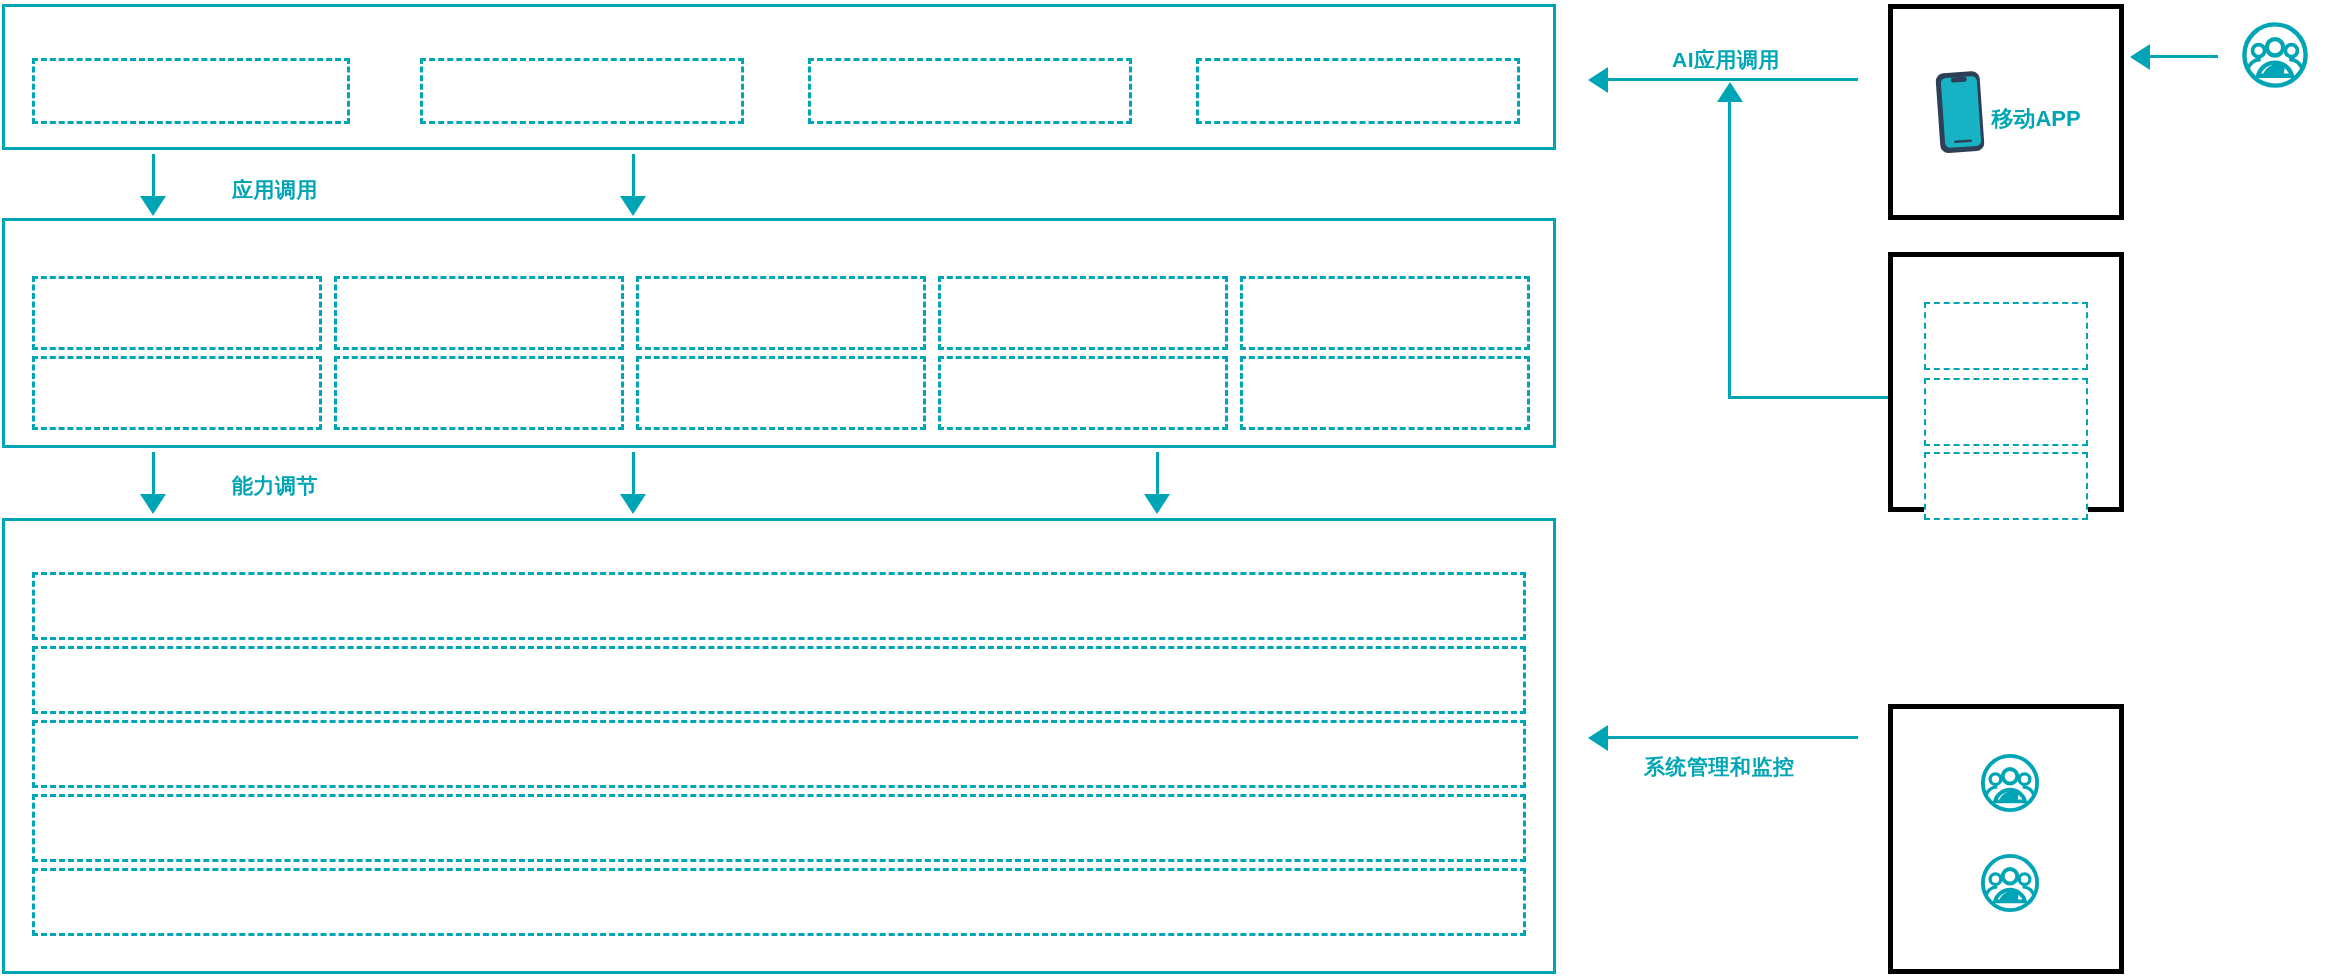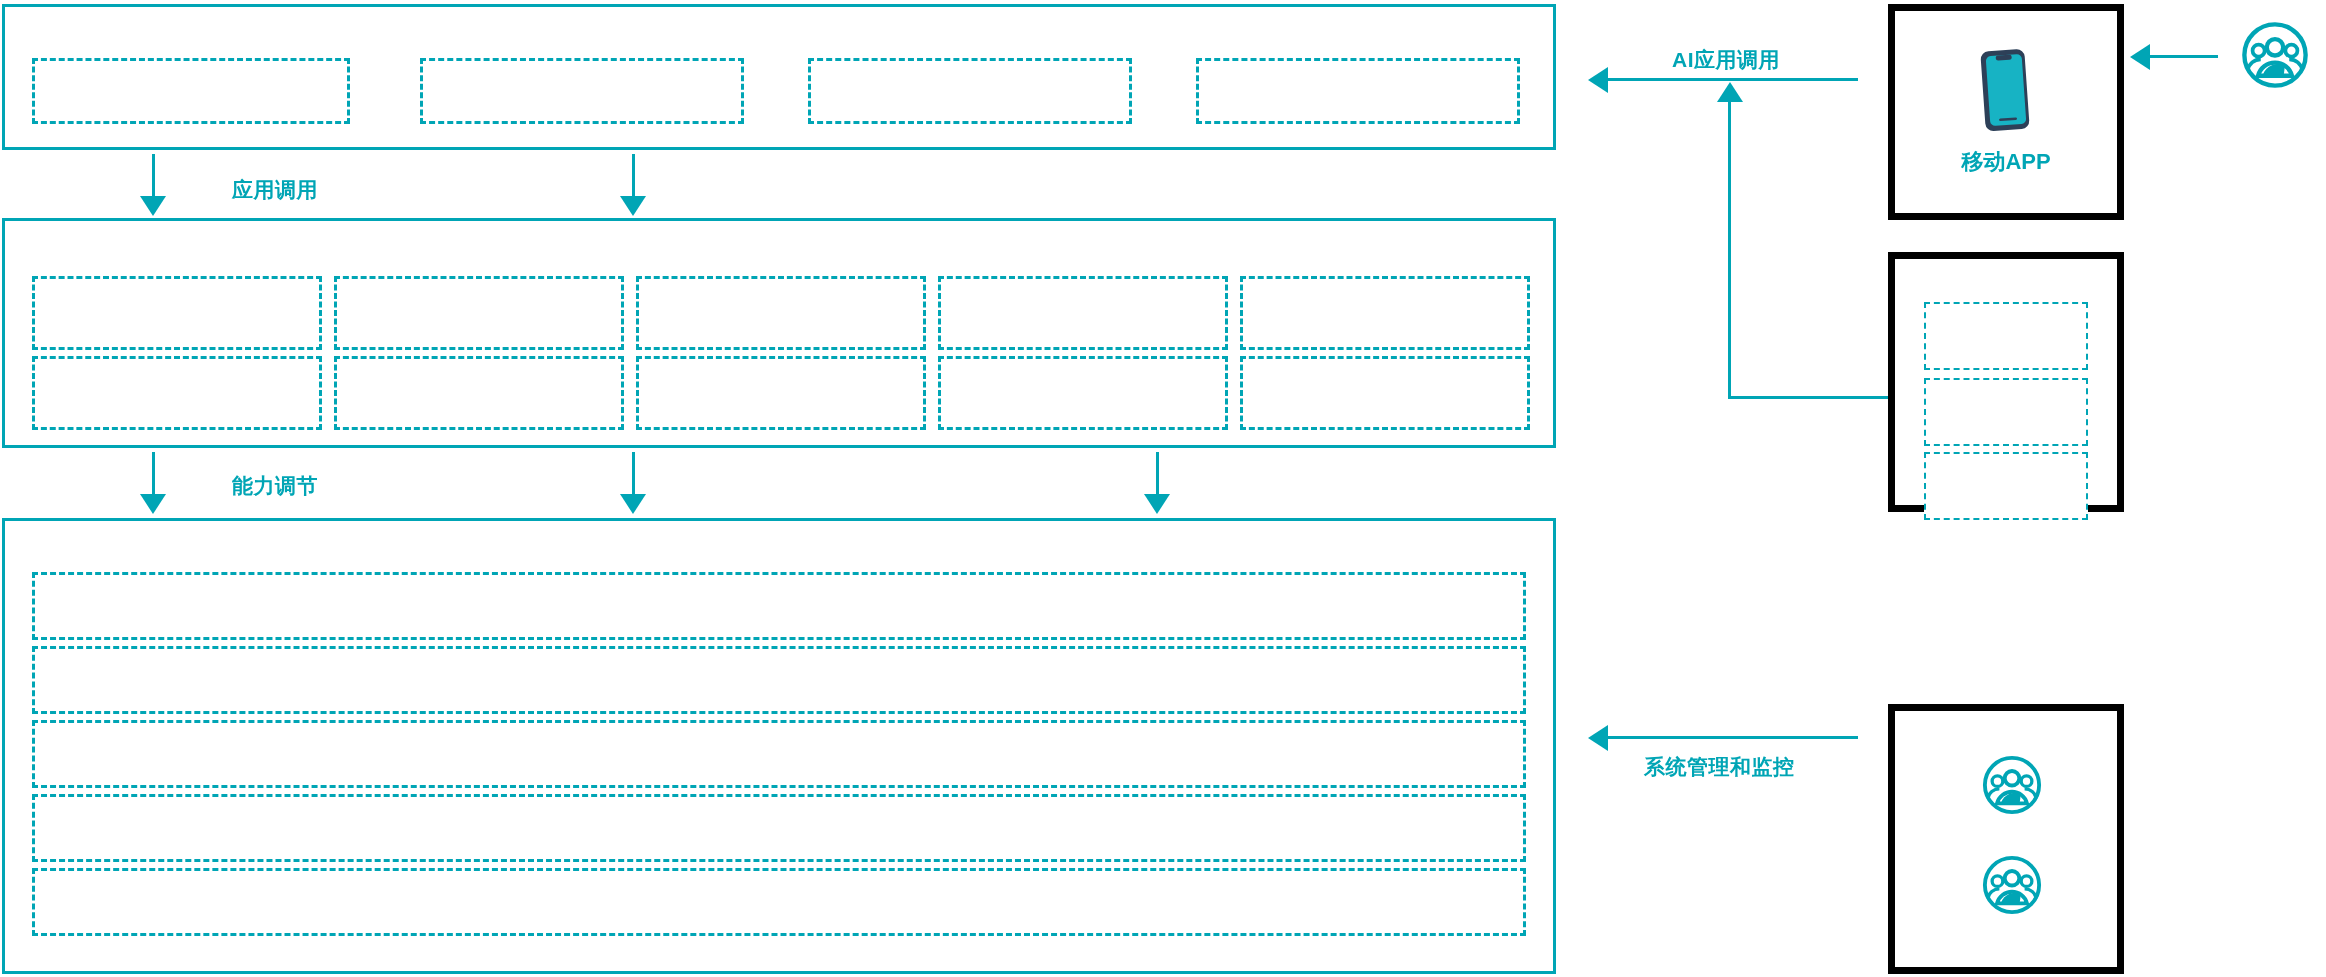--- a/index.html
+++ b/index.html
@@ -80,24 +80,24 @@
     width: 0; height: 0;
     border-top: 13px solid transparent;
     border-bottom: 13px solid transparent;
     border-right: 20px solid #00a5b5;
   }
 
   
   .node-card {
     position: absolute;
     box-sizing: border-box;
-    border: 7px solid #000000;
+    border: 5px solid #000000;
     background: #ffffff;
     display: flex;
-    flex-direction: column;
+    flex-direction: row;
     align-items: center;
     justify-content: center;
   }
   .node-card-label {
     color: #00a5b5;
     font-size: 22px;
     font-weight: bold;
     margin-top: 14px;
     white-space: nowrap;
   }

